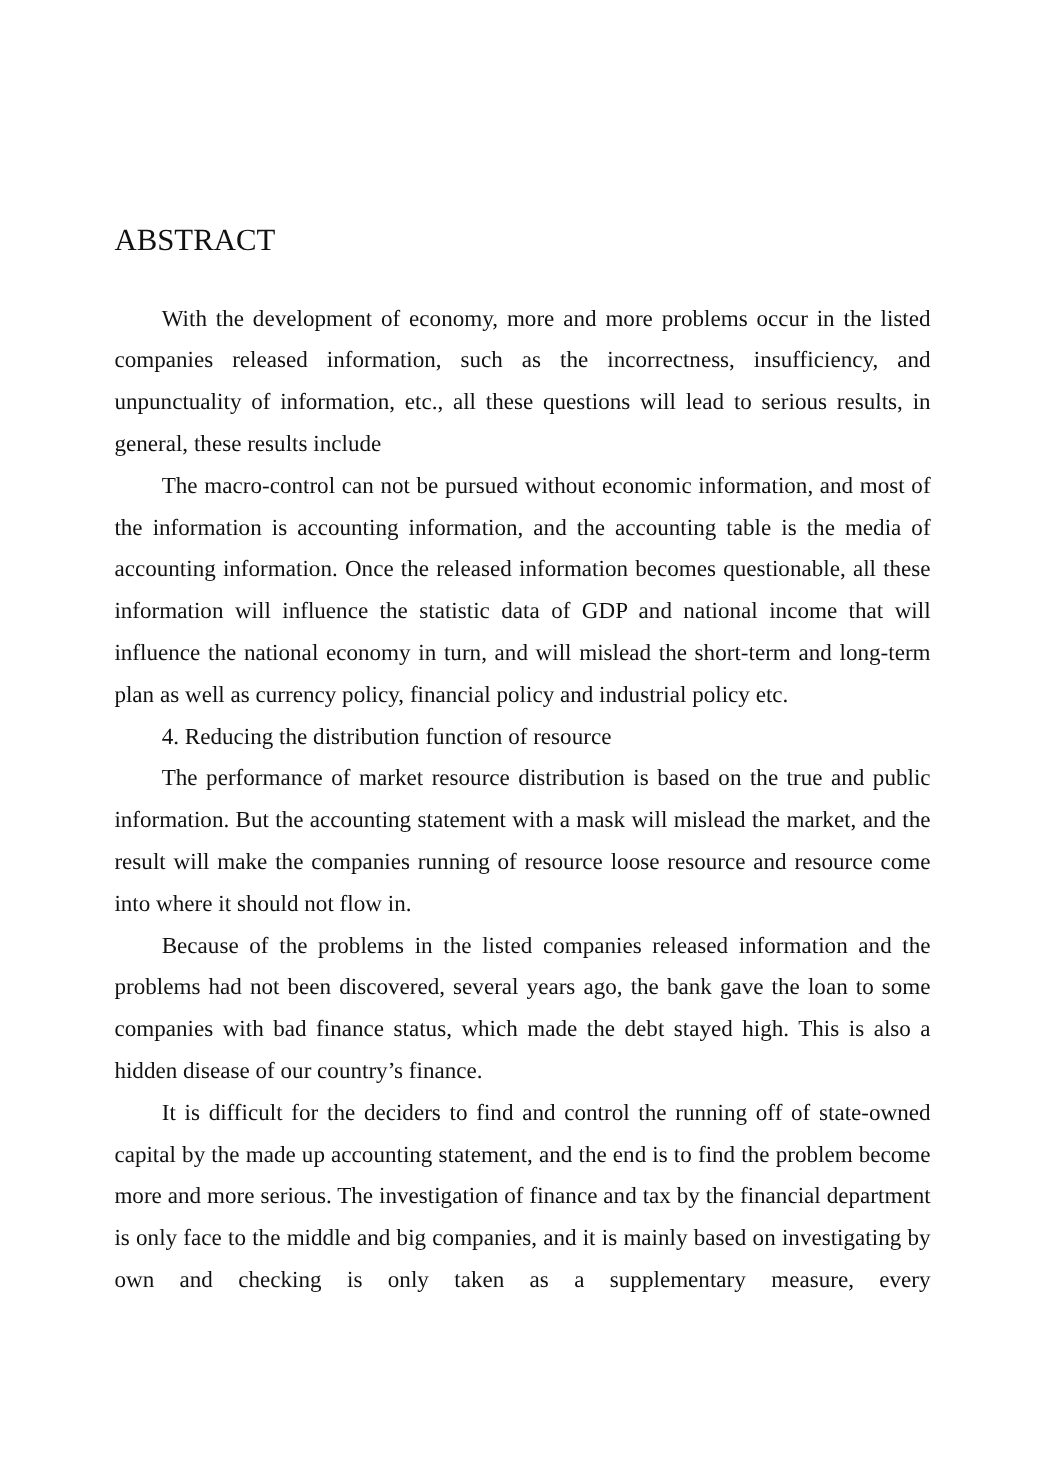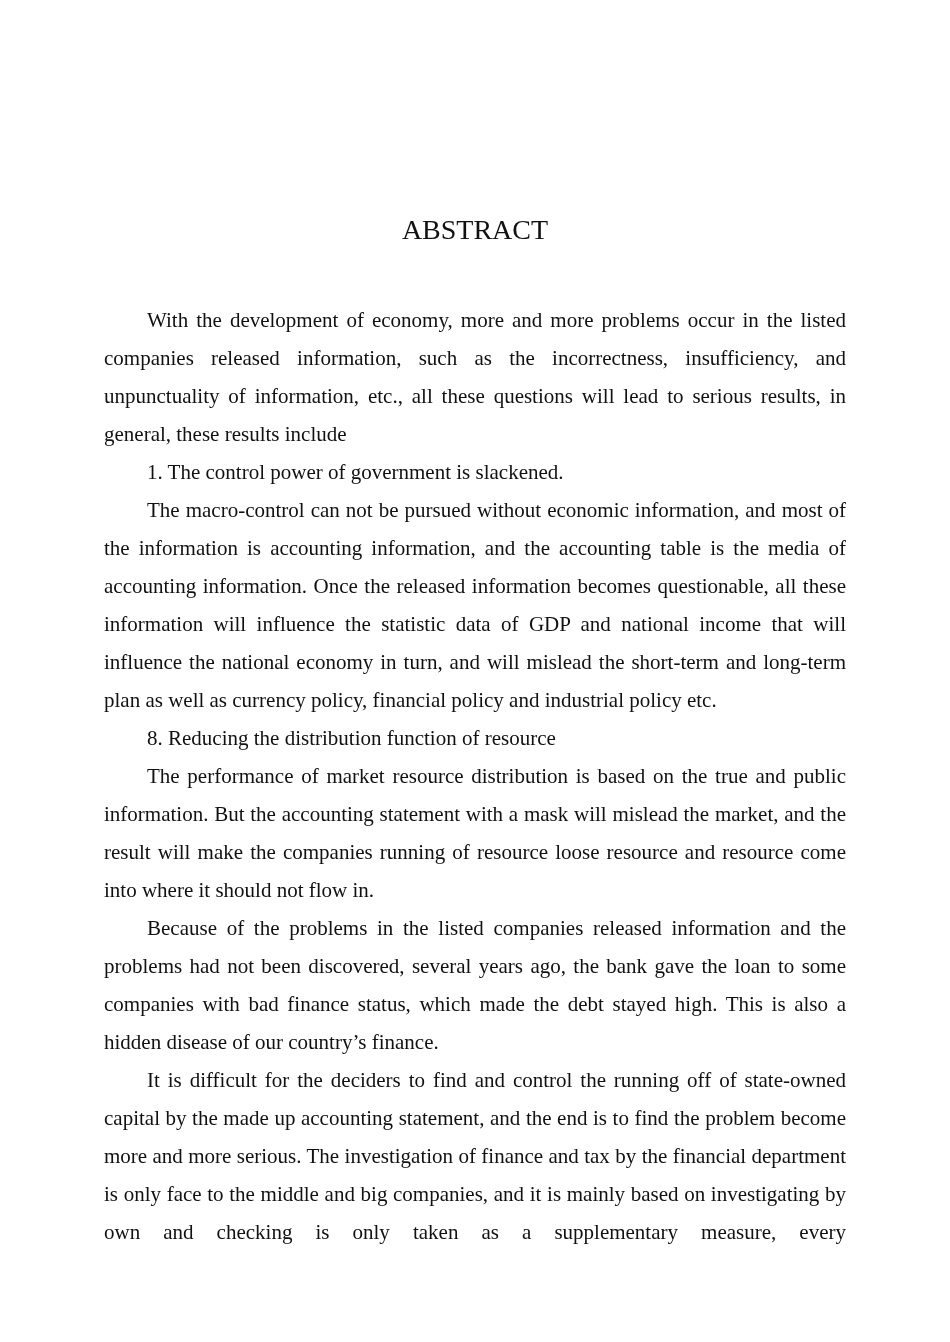--- a/index.html
+++ b/index.html
@@ -2,37 +2,36 @@
 <html><head>
 <meta charset="utf-8">
 <style>
   html, body { margin: 0; padding: 0; background: #ffffff; }
   body { width: 950px; height: 1342px; overflow: hidden; position: relative; }
   .page {
     position: absolute; left: 104px; top: 0; width: 742px;
     font-family: "Liberation Serif", serif; color: #111111;
   }
   .title {
-    position: absolute; top: 211px; left: 0; width: 742px;
-    text-align: center; font-size: 28px; line-height: 38px; margin: 0; font-weight: normal;
+    position: absolute; top: 200px; left: 0; width: 742px;
+    text-align: left; font-size: 28px; line-height: 38px; margin: 0; font-weight: normal;
   }
   .body {
     position: absolute; top: 270px; left: 0; width: 742px;
-    font-size: 21px; line-height: 38px; margin-top: 31px;
+    font-size: 21px; line-height: 38px;
   }
   .body p { margin: 0; text-align: justify; text-indent: 43px; }
   .body p.last { text-align-last: justify; }
 </style>
 </head>
 <body>
 
 <div class="page">
   <h1 class="title">ABSTRACT</h1>
   <div class="body">
     <p>With the development of economy, more and more problems occur in the listed companies released information, such as the incorrectness, insufficiency, and unpunctuality of information, etc., all these questions will lead to serious results, in general, these results include</p>
-    <p>1. The control power of government is slackened.</p>
     <p>The macro-control can not be pursued without economic information, and most of the information is accounting information, and the accounting table is the media of accounting information. Once the released information becomes questionable, all these information will influence the statistic data of GDP and national income that will influence the national economy in turn, and will mislead the short-term and long-term plan as well as currency policy, financial policy and industrial policy etc.</p>
-    <p>8. Reducing the distribution function of resource</p>
+    <p>4. Reducing the distribution function of resource</p>
     <p>The performance of market resource distribution is based on the true and public information. But the accounting statement with a mask will mislead the market, and the result will make the companies running of resource loose resource and resource come into where it should not flow in.</p>
     <p>Because of the problems in the listed companies released information and the problems had not been discovered, several years ago, the bank gave the loan to some companies with bad finance status, which made the debt stayed high. This is also a hidden disease of our country’s finance.</p>
     <p class="last">It is difficult for the deciders to find and control the running off of state-owned capital by the made up accounting statement, and the end is to find the problem become more and more serious. The investigation of finance and tax by the financial department is only face to the middle and big companies, and it is mainly based on investigating by own and checking is only taken as a supplementary measure, every</p>
   </div>
 </div>
 
 </body></html>

